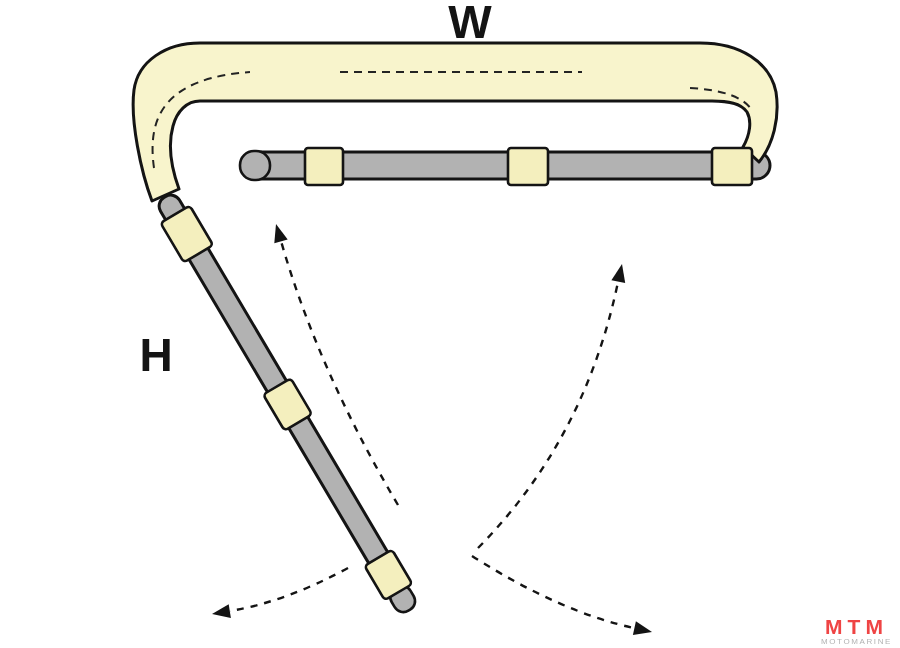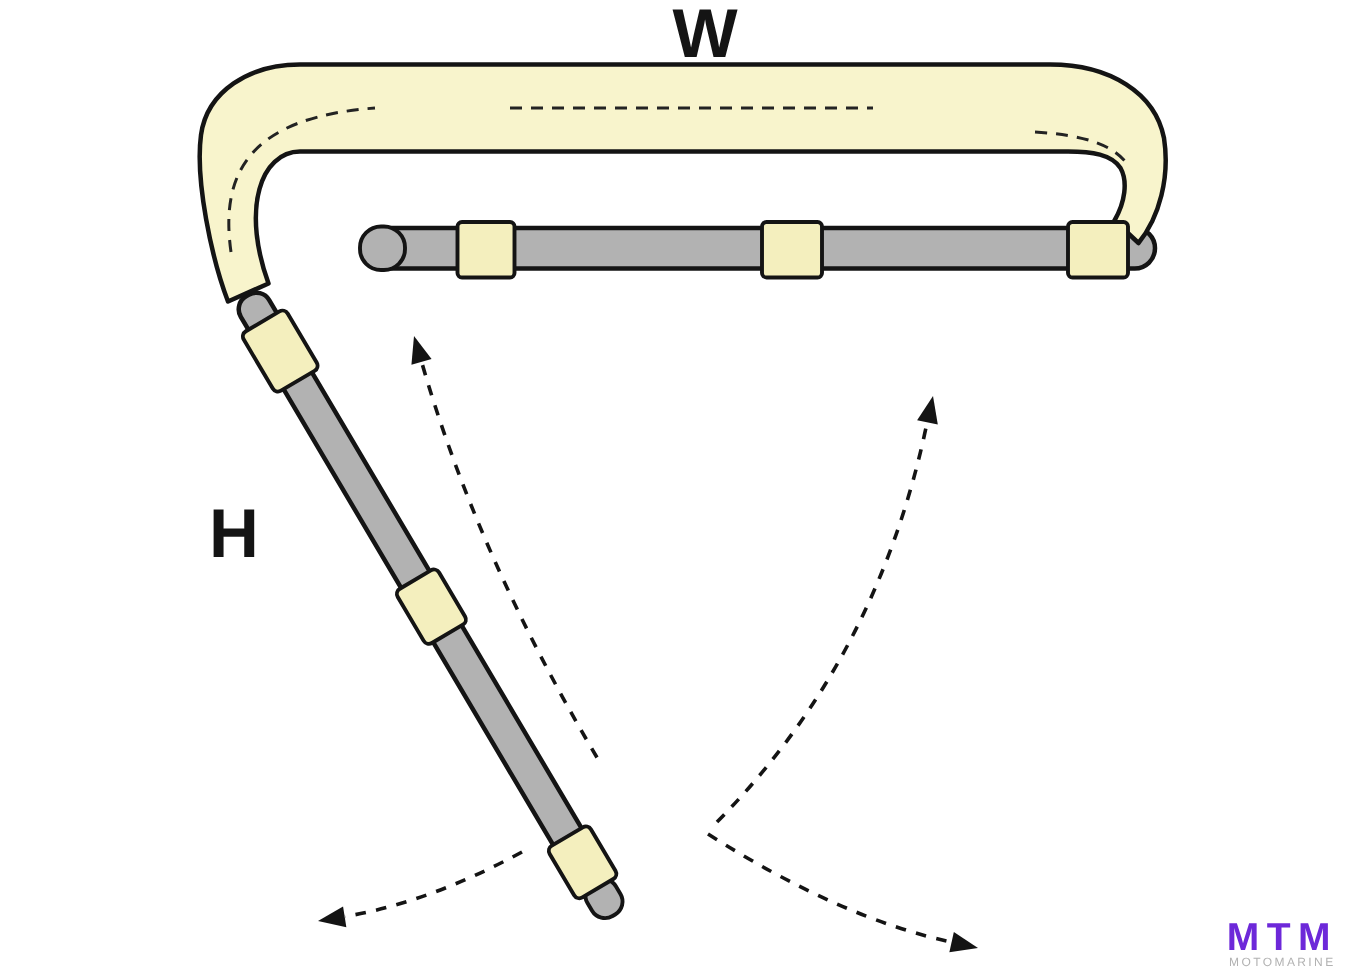--- a/index.html
+++ b/index.html
@@ -31,23 +31,23 @@
 
   .watermark {
     position: absolute;
     right: 8px;
     bottom: 2px;
     text-align: center;
     line-height: 1;
     user-select: none;
   }
   .watermark .brand {
-    font-size: 26px;
+    font-size: 21px;
     font-weight: bold;
-    color: #6d28d9;
+    color: #ef4444;
     letter-spacing: 5px;
   }
   .watermark .sub {
     font-size: 8px;
     color: #b2b2b2;
     letter-spacing: 1.6px;
     margin-top: 1px;
   }
 </style>
 </head>

